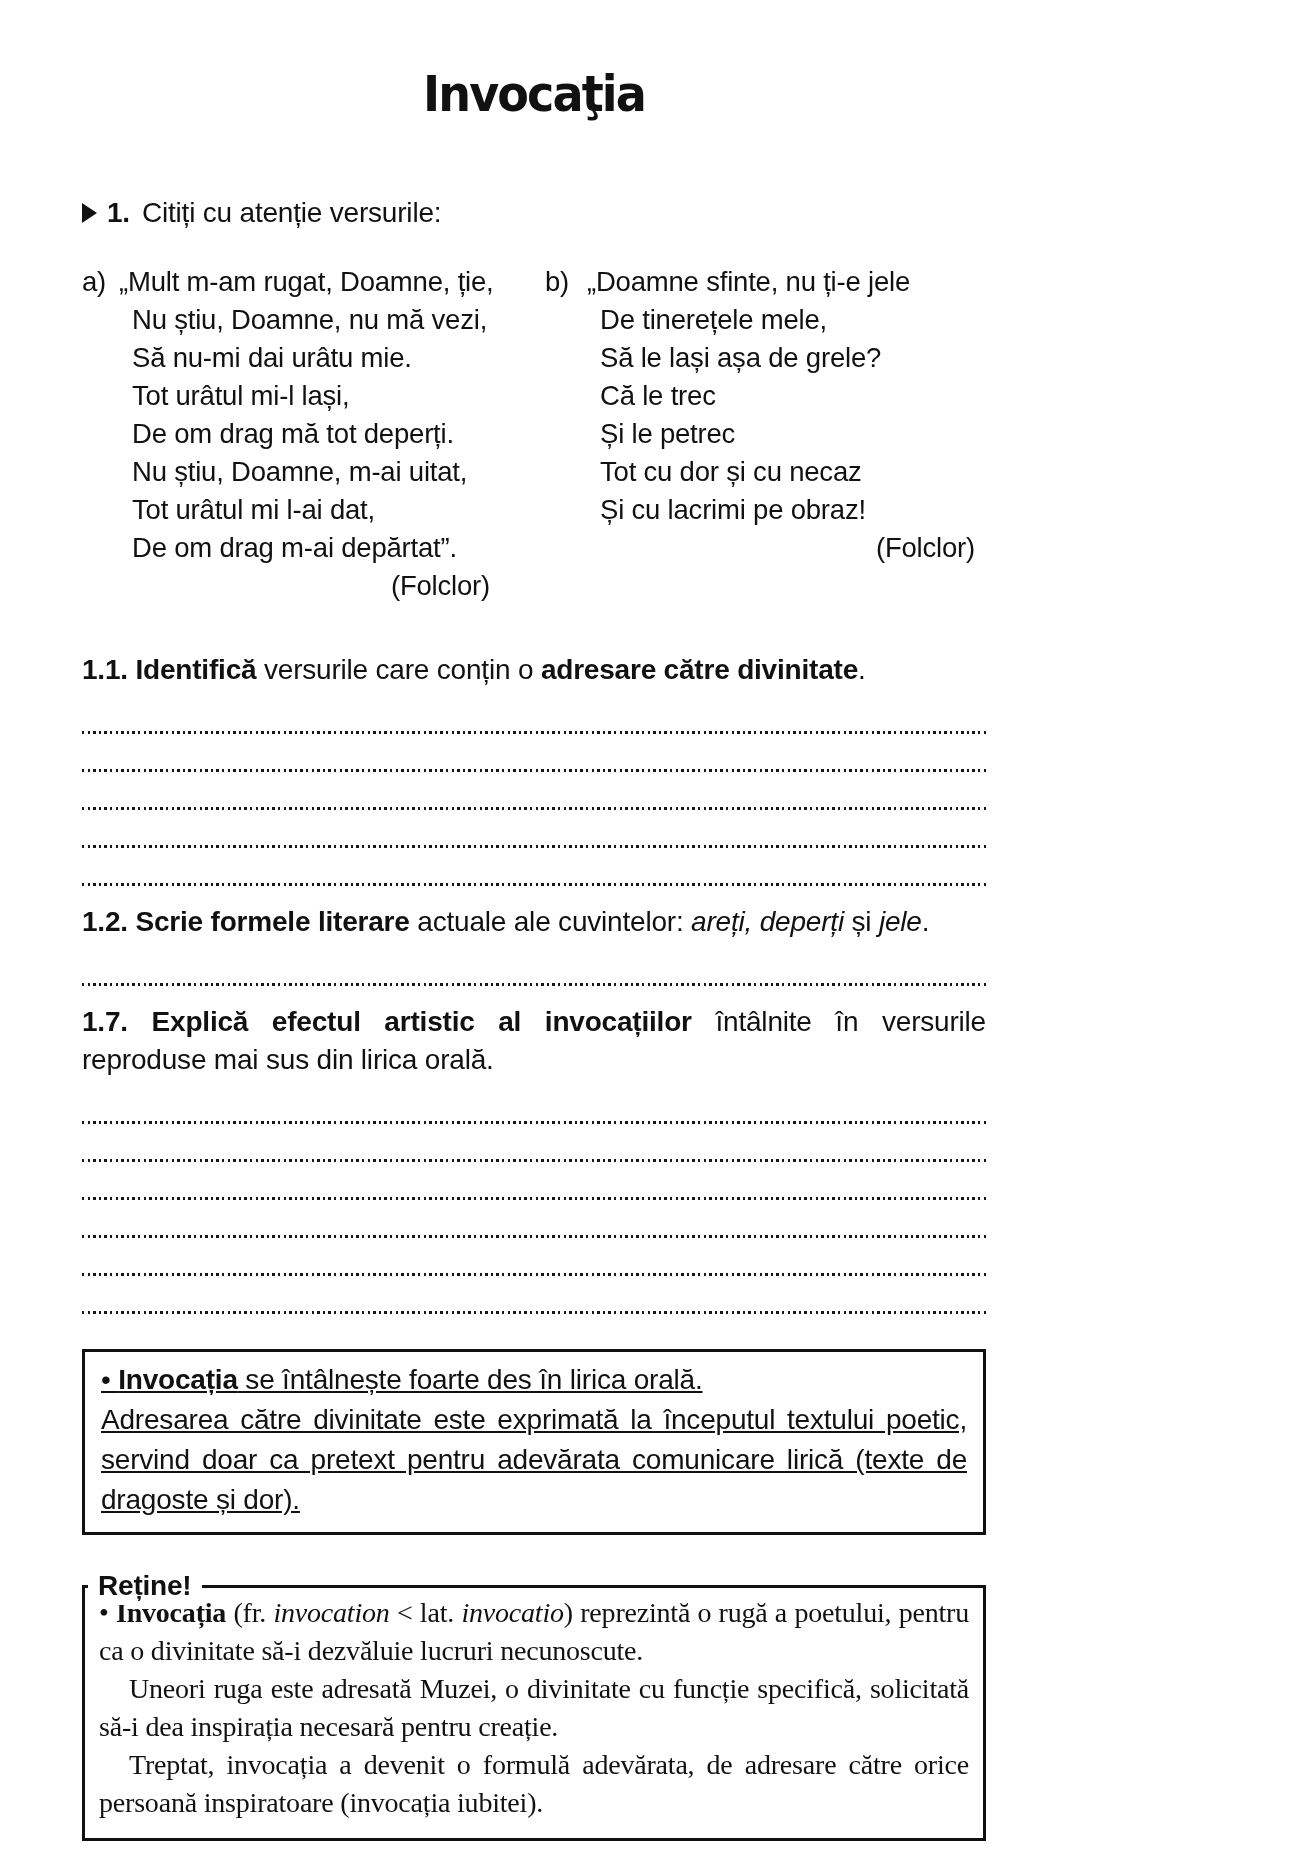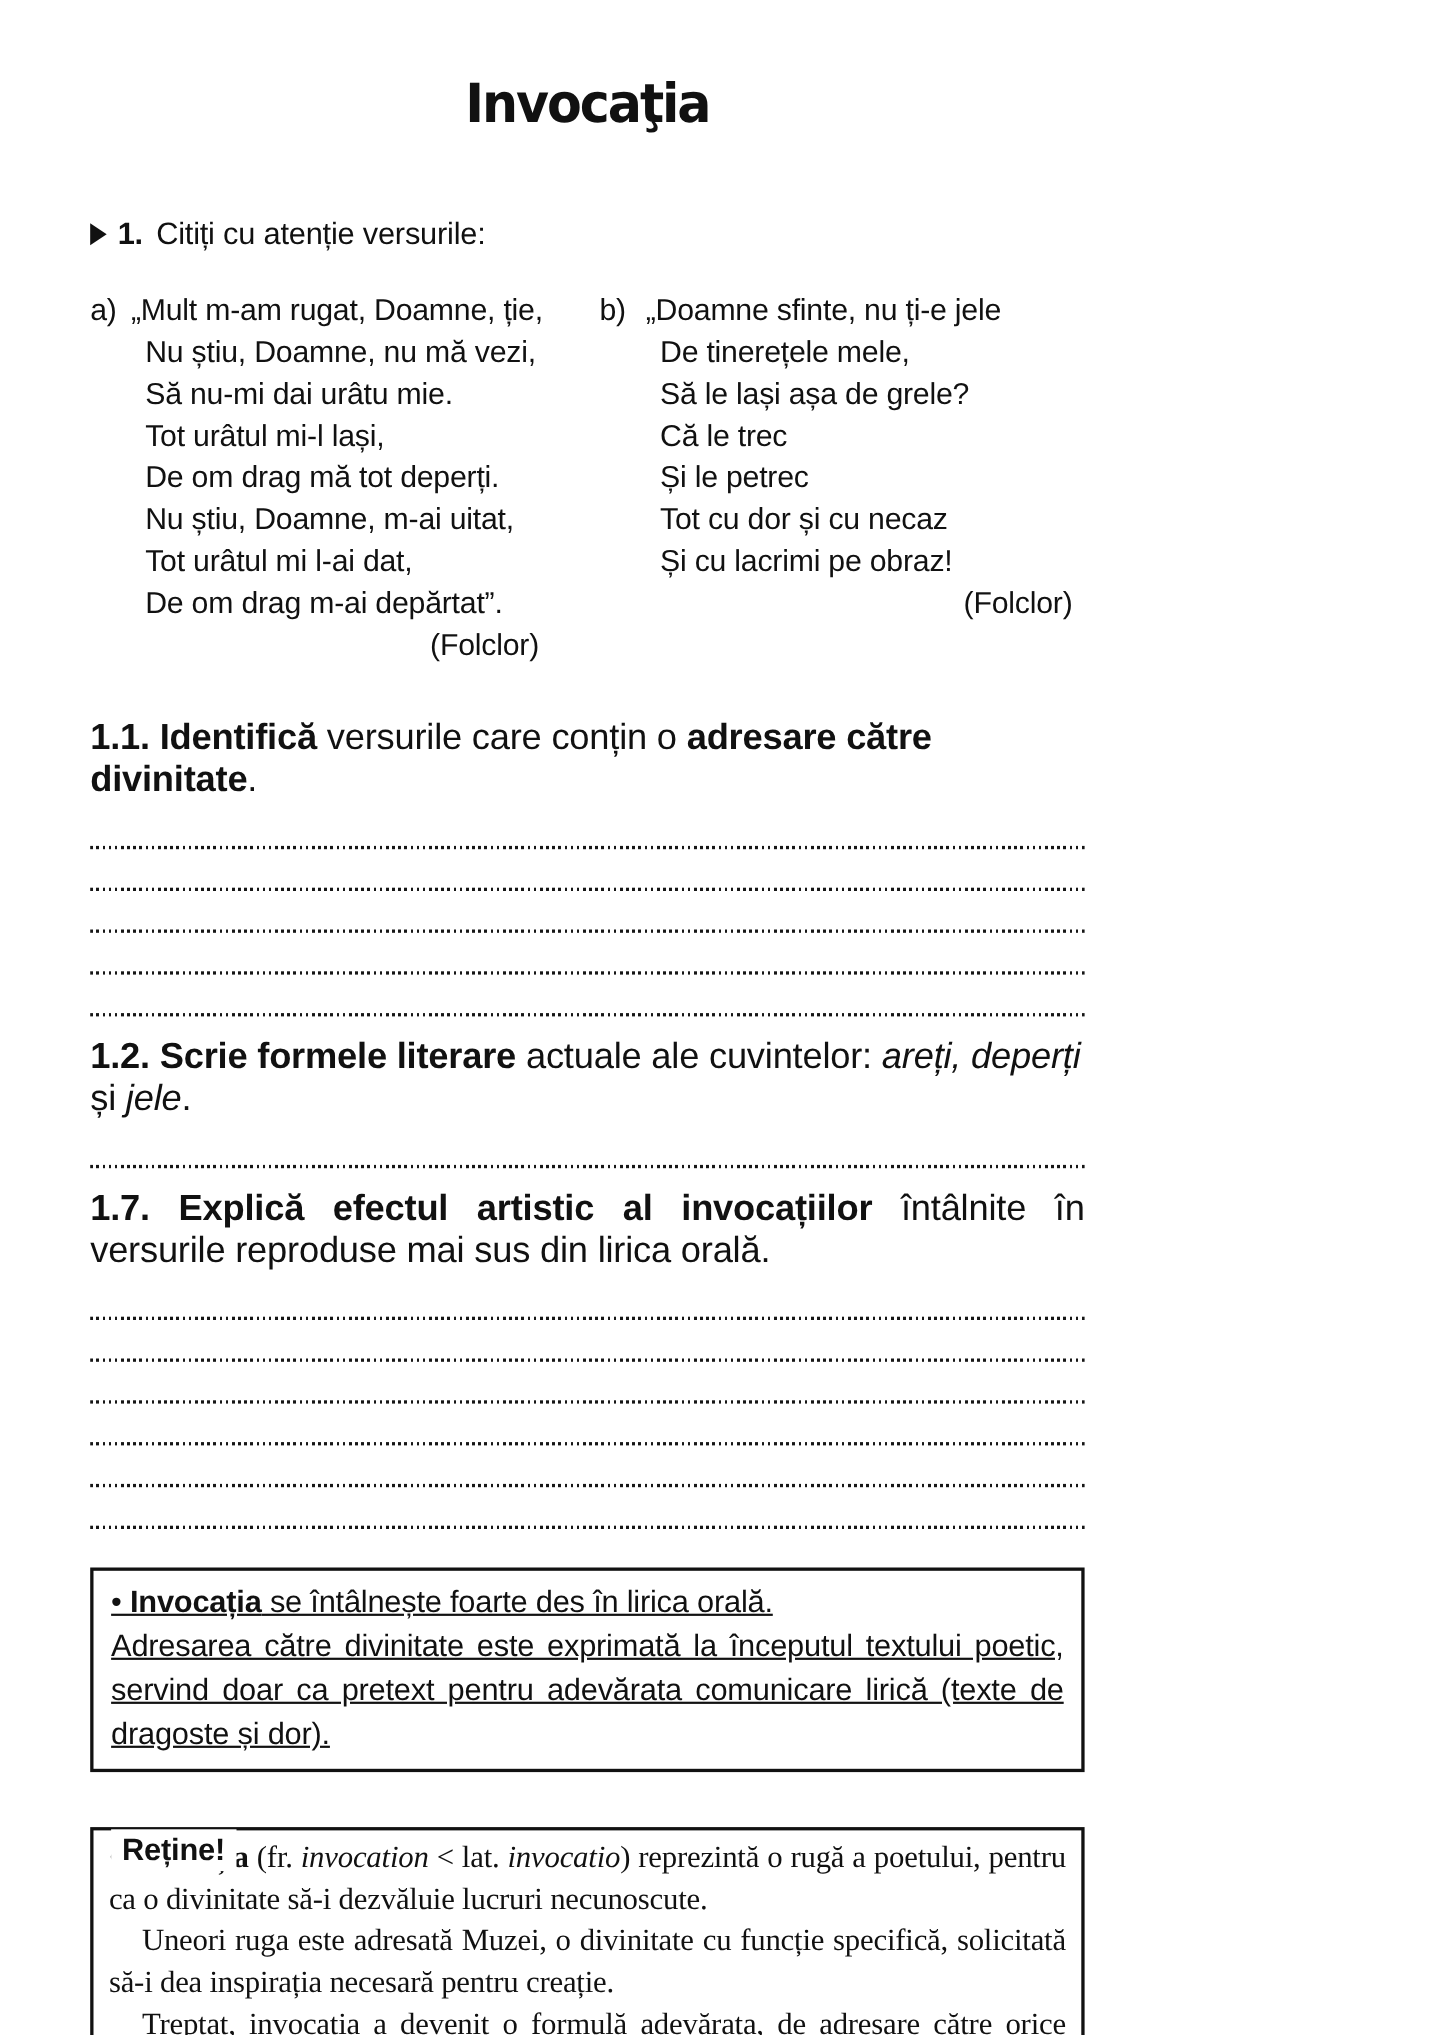--- a/index.html
+++ b/index.html
@@ -41,21 +41,21 @@
   .poem-b { width:440px; }
   .pfirst { display:flex; }
   .plabel { width:37px; flex:0 0 37px; }
   .poem-b .plabel { width:42px; flex:0 0 42px; }
   .pline { padding-left:50px; }
   .poem-b .pline { padding-left:55px; }
   .pattr { text-align:right; padding-right:55px; }
   .poem-b .pattr { padding-right:10px; }
 
   
-  .q { font-size:33px; line-height:38px; }
+  .q { font-size:28px; line-height:38px; }
   .qjust { text-align:justify; }
   .q b, .seg-b { font-weight:700; }
 
   
   .dotgroup { margin-top:14px; margin-bottom:10px; }
   .dotline { height:38px; position:relative; }
   .dotline::after {
     content:""; position:absolute; left:0; right:0; bottom:7px; height:3.2px;
     background:repeating-linear-gradient(90deg, #161616 0px, #161616 2.4px, transparent 2.4px, transparent 5.6px);
   }
@@ -71,23 +71,23 @@
 
   
   .retine {
     border:3px solid #111;
     margin-top:50px;
     padding:6px 14px 16px 14px;
     font-size:28px; line-height:38px;
     position:relative;
   }
   .retine-label {
-    position:absolute; top:-21px; left:16px;
+    position:absolute; top:-21px; left:3px;
     background:#fff; padding:0 10px;
-    font-weight:700; font-size:28px;margin-top:20px;
+    font-weight:700; font-size:28px;
   }
   .retine .para { text-align:justify;font-family:Liberation Serif, serif; }
   .retine .indent { text-indent:30px; }
 
   .pagenum { font-weight:700; font-size:31px; margin-top:26px; }
 
   .it { font-style:italic; }
 </style>
 </head>
 <body>

